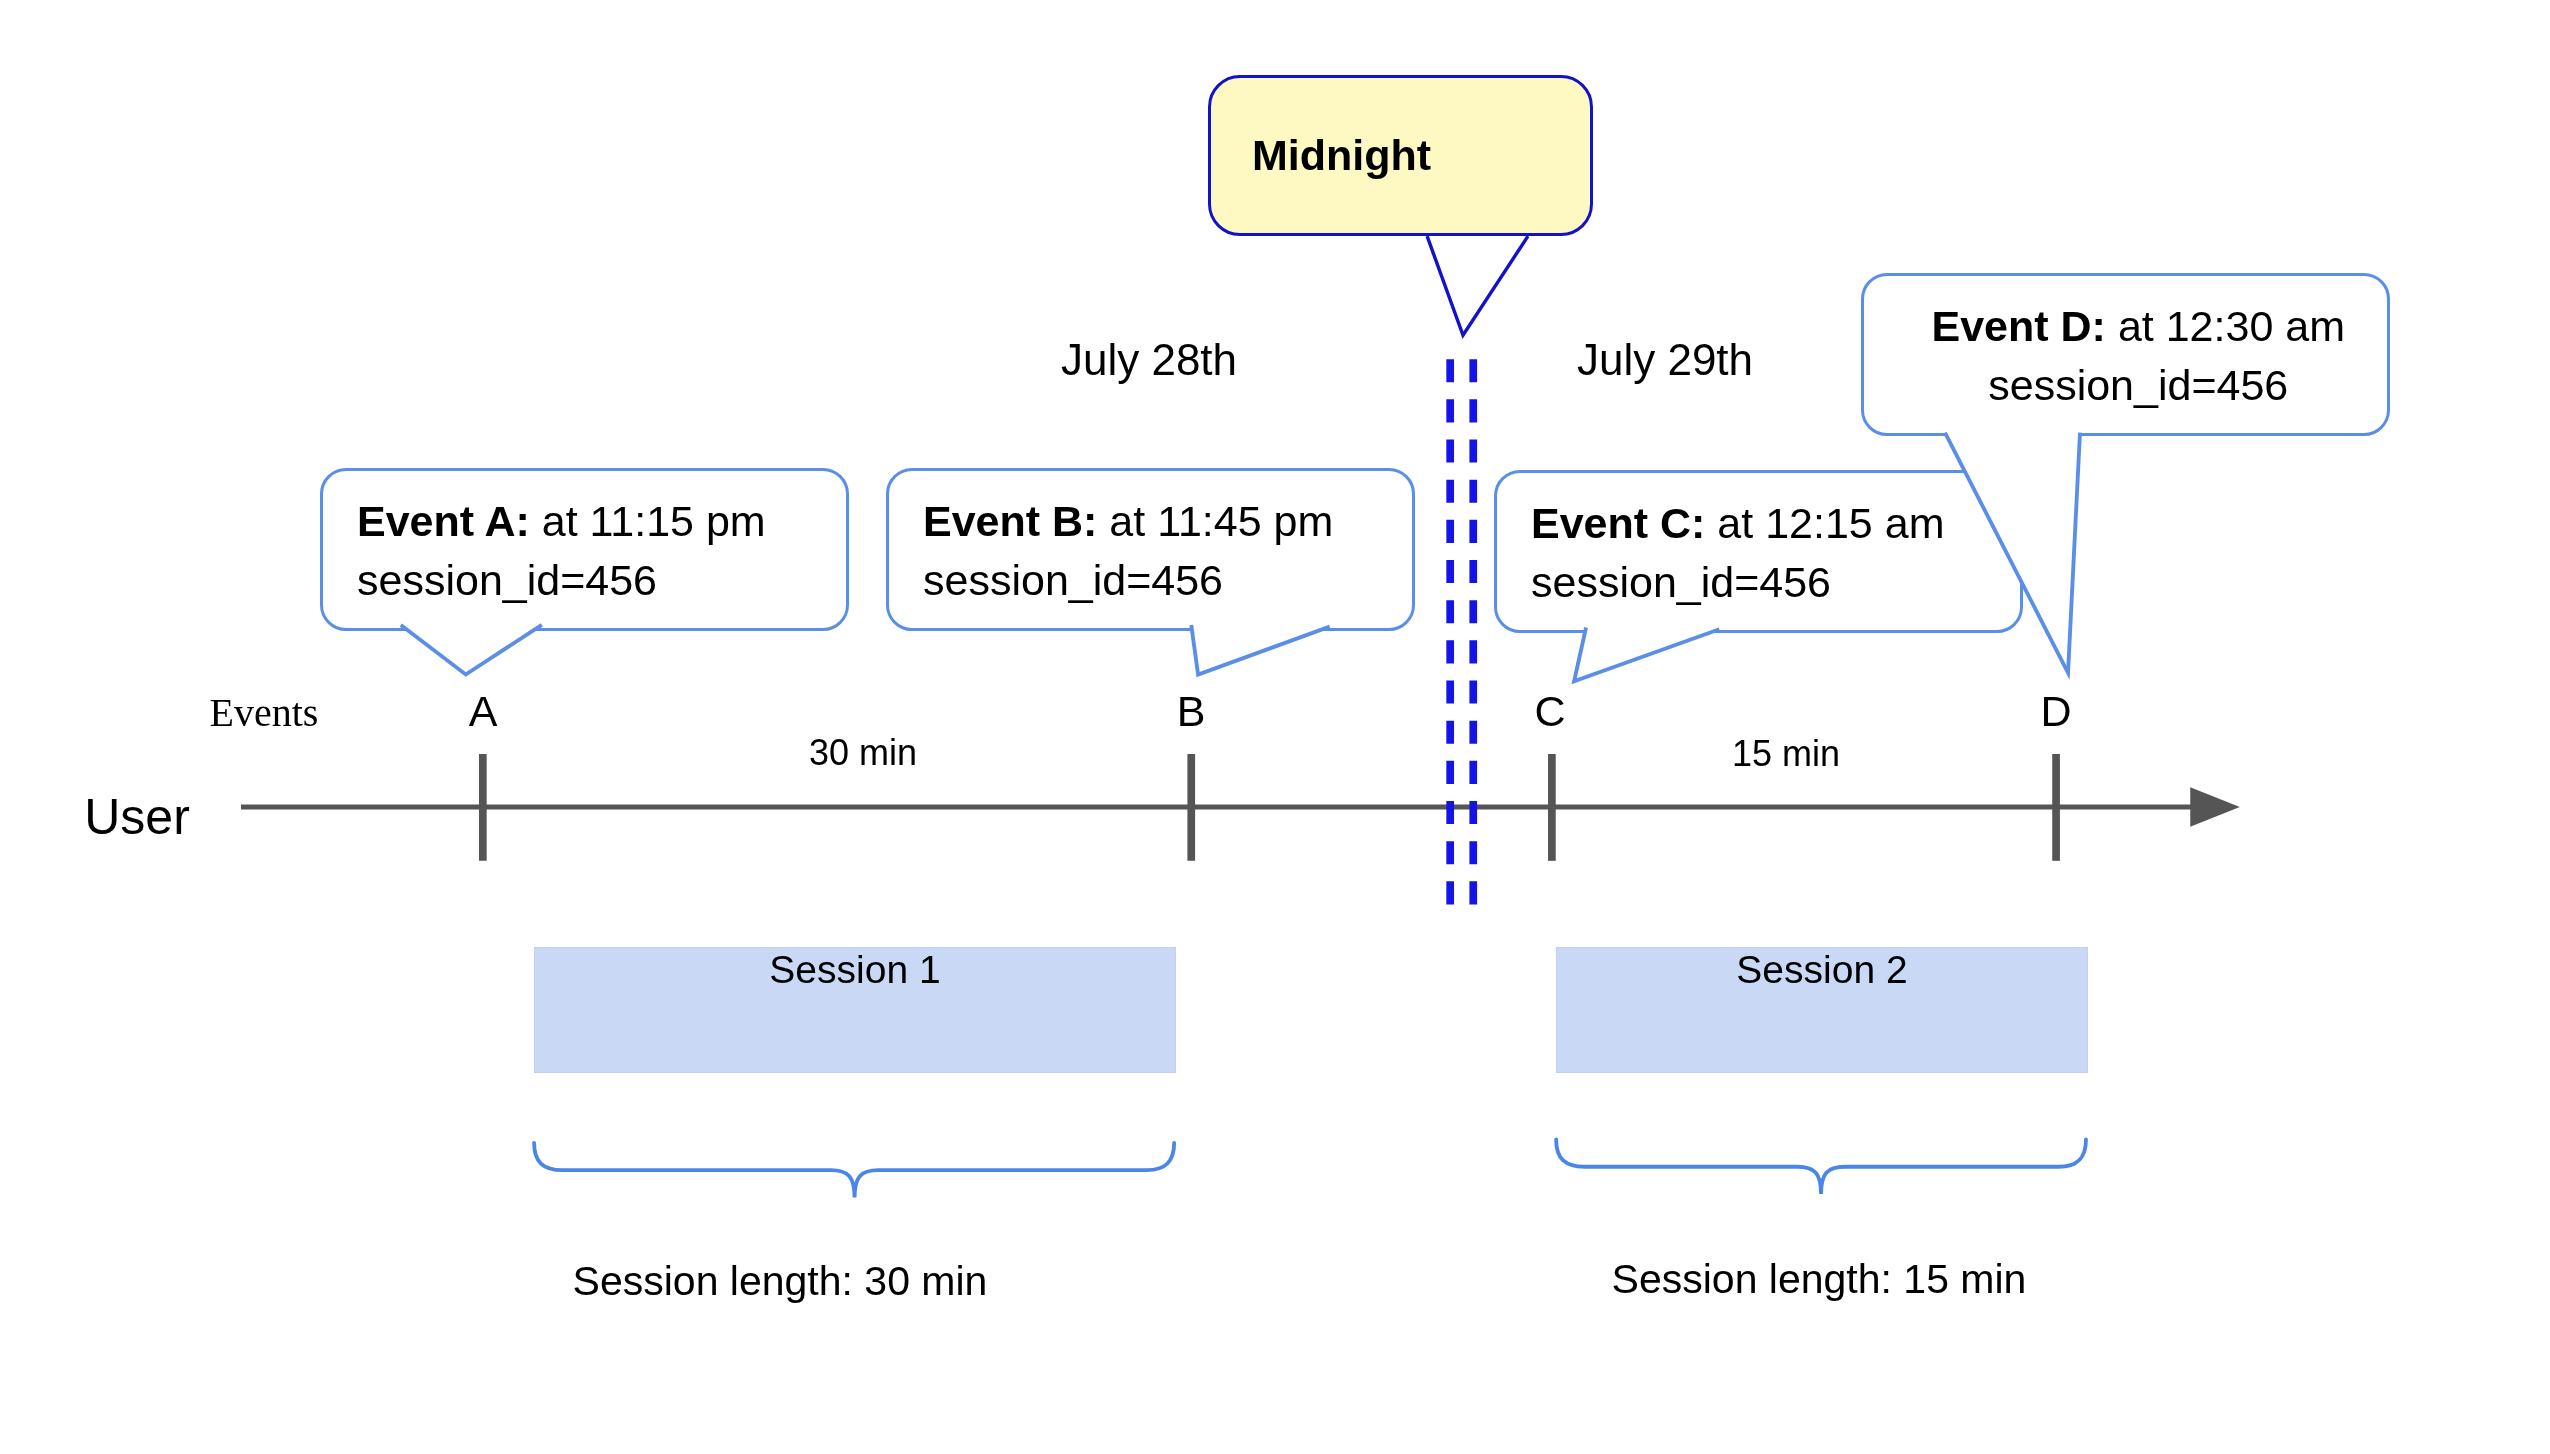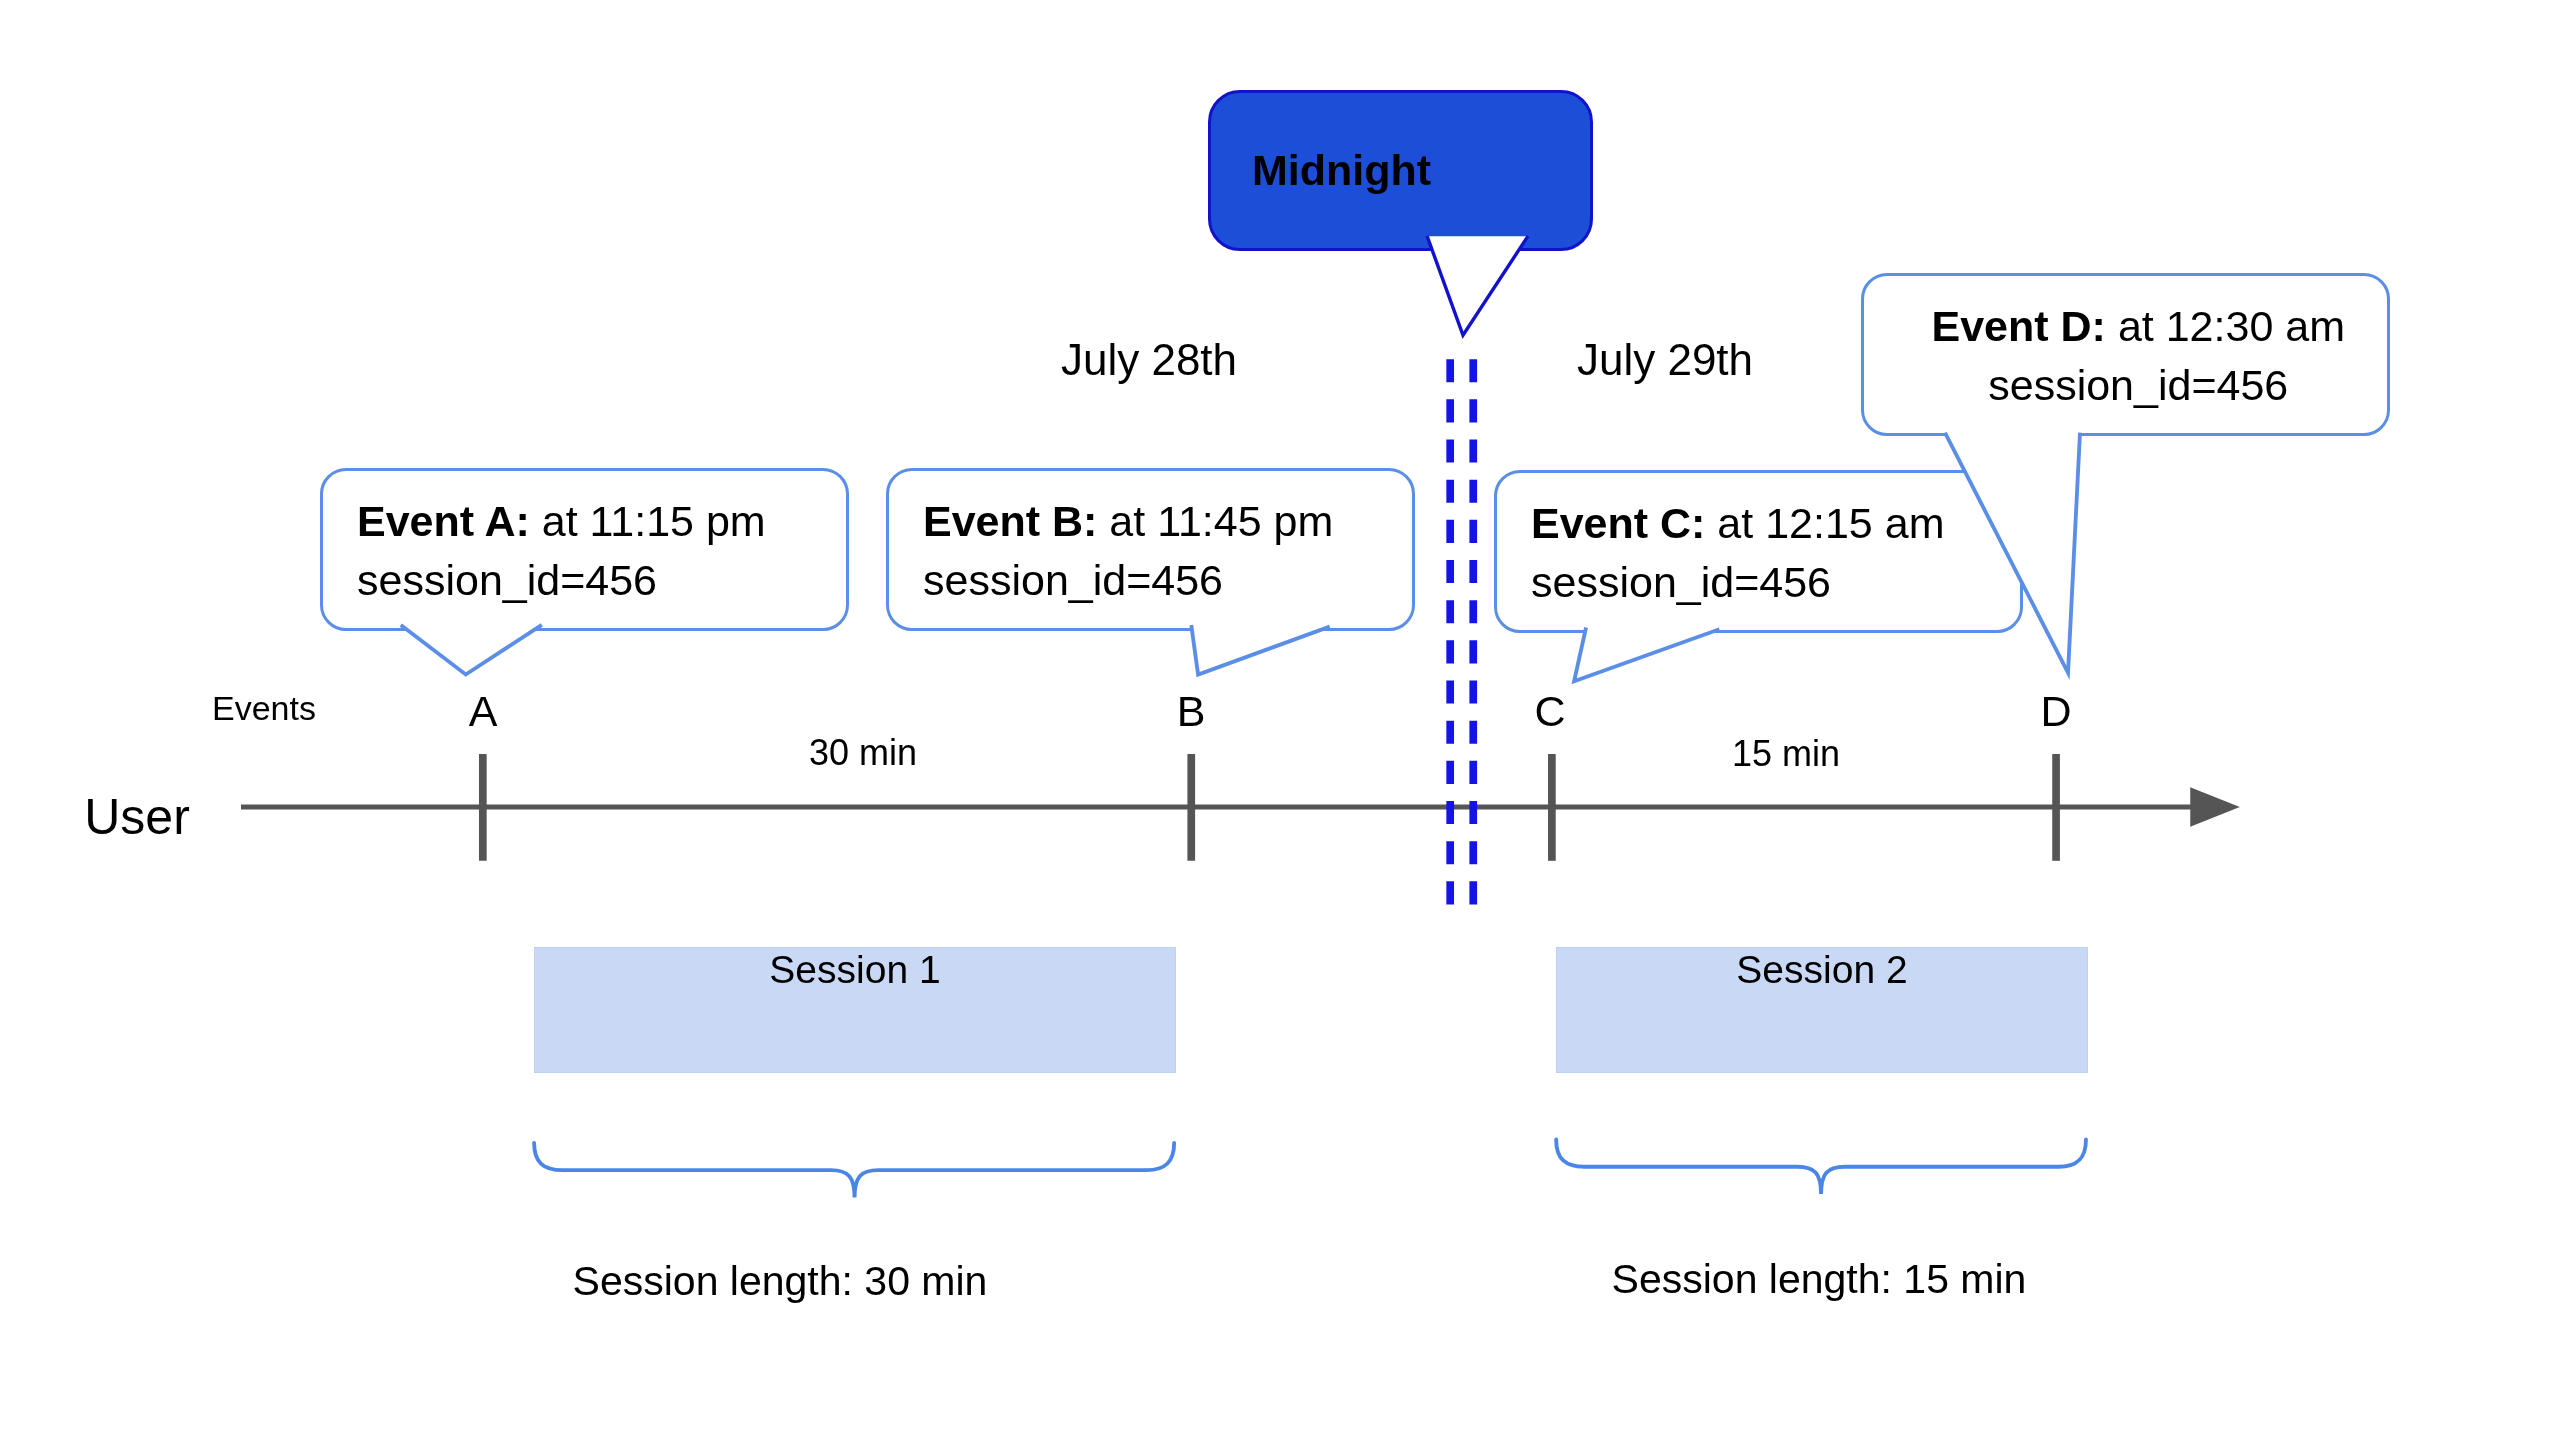--- a/index.html
+++ b/index.html
@@ -7,36 +7,36 @@
   #stage{position:relative;width:2550px;height:1455px;background:#fff;overflow:hidden;}
 
   .abs{position:absolute;}
   .ctr{transform:translateX(-50%);white-space:nowrap;}
 
   
   .date-label{font-size:44px;color:#000;margin-top:20px;}
 
   
   .midnight-bubble{
-    left:1208px;top:90px;width:385px;height:161px;box-sizing:border-box;
-    background:#1d4ed8;border:3.4px solid var(--midnight-blue,#1212cc);border-radius:32px;
+    left:1208px;top:75px;width:385px;height:161px;box-sizing:border-box;
+    background:#fef9c3;border:3.4px solid var(--midnight-blue,#1212cc);border-radius:32px;
     display:flex;align-items:center;padding-left:41px;
   }
   .midnight-bubble .txt{font-size:43px;font-weight:bold;}
 
   
   .event-bubble{
     box-sizing:border-box;width:529px;height:163px;background:#fff;
     border:3.4px solid var(--bubble-border,#5b8ee6);border-radius:26px;
     padding:20.5px 8.5px 0 34px;font-size:43px;line-height:59px;white-space:nowrap;
   }
   .event-bubble b{font-weight:bold;}
 
   
-  .events-label{font-size:34px;}
+  .events-label{font-size:40px;font-family:Liberation Serif, serif;}
   .tick-letter{font-size:43px;}
   .user-label{font-size:50px;}
   .min-label{font-size:36px;}
 
   
   .session-box{
     box-sizing:border-box;height:126px;
     background:var(--session-fill,#c9d9f5);
     border:1.7px dotted var(--session-border,#b7ccf0);
     display:flex;align-items:flex-start;justify-content:center;

